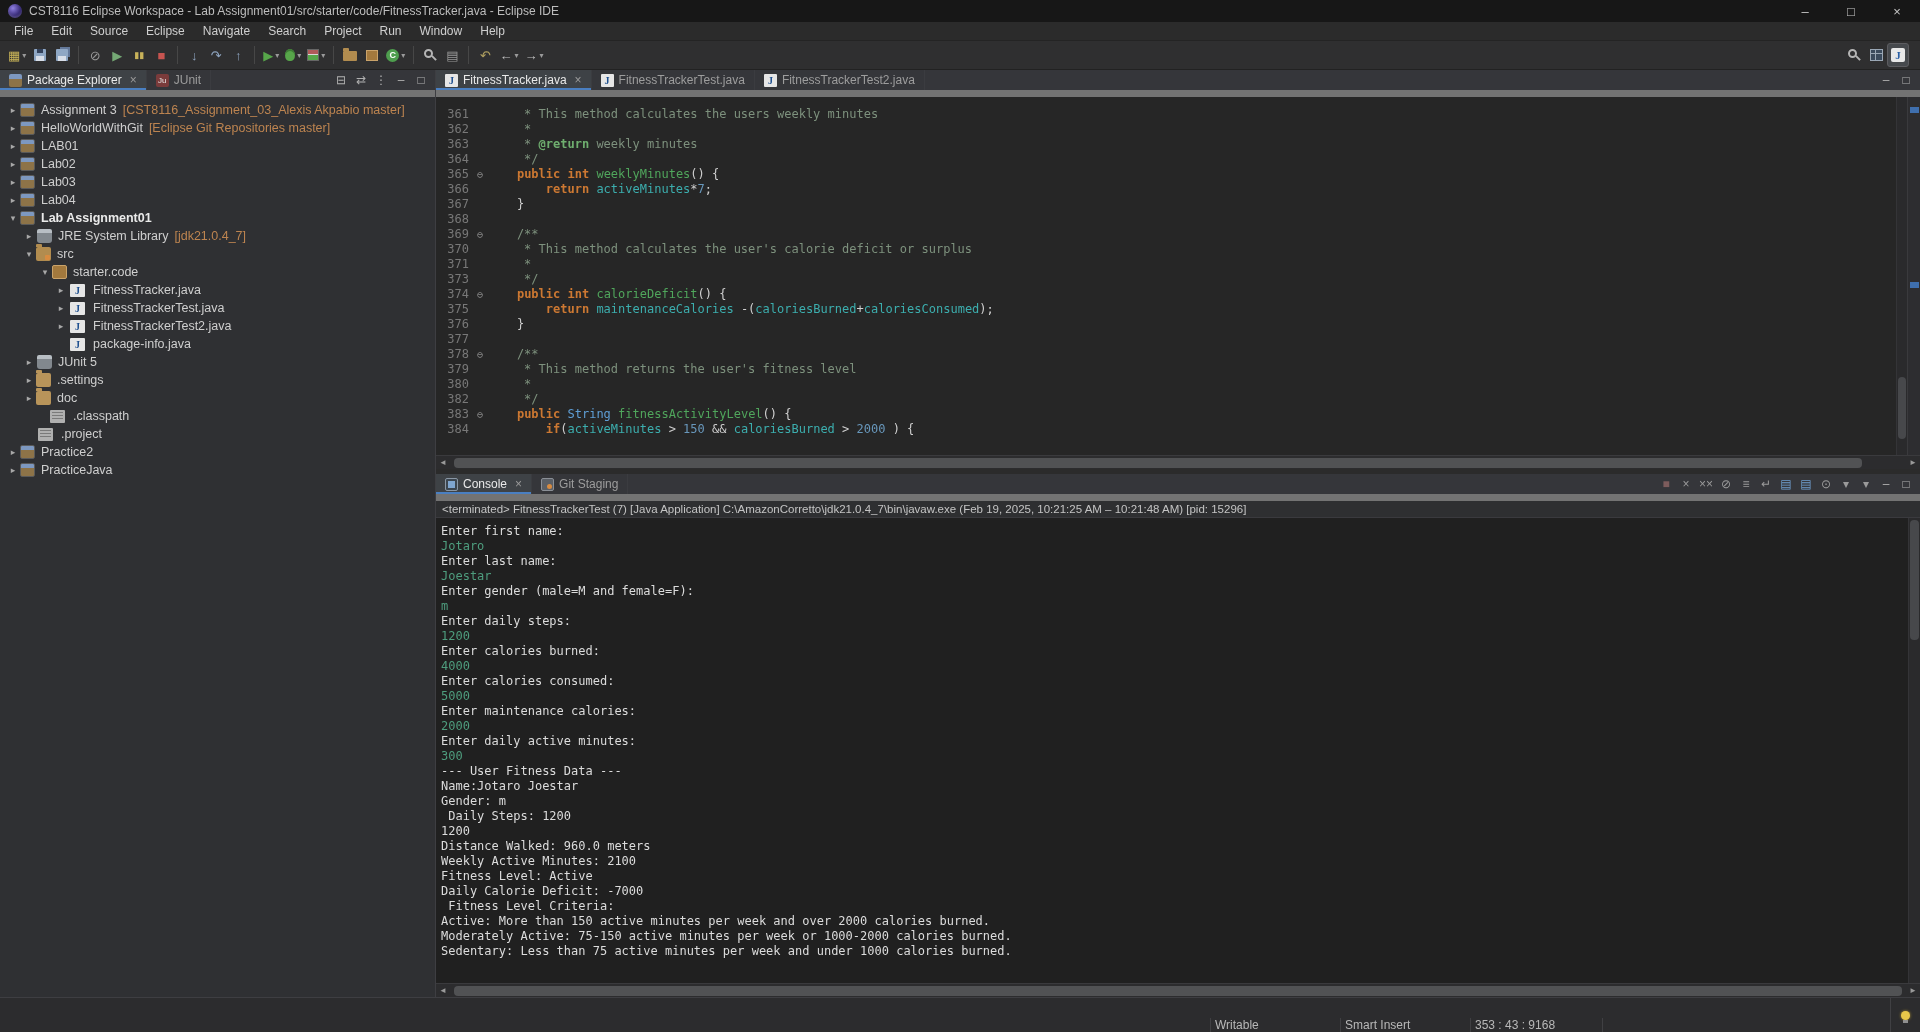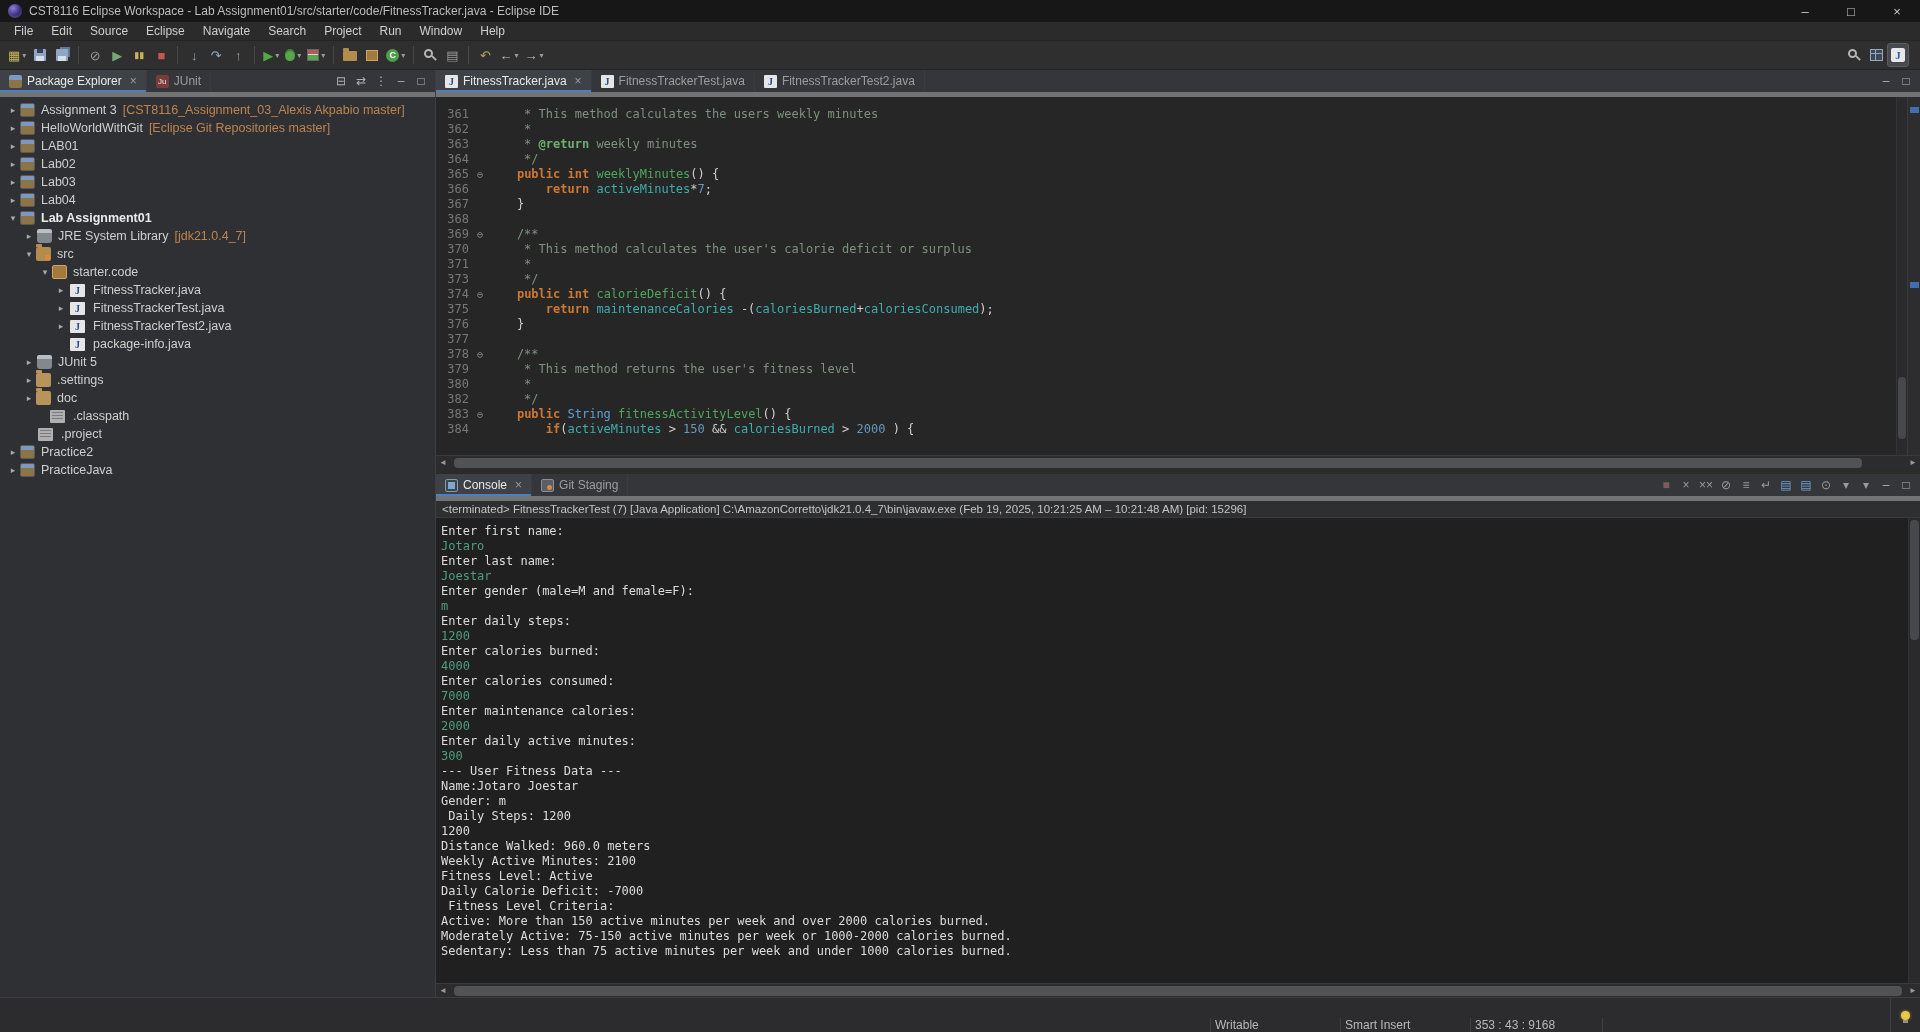--- a/index.html
+++ b/index.html
@@ -48,21 +48,21 @@
   .shape-grid::after{content:"";position:absolute;left:0;right:0;top:3px;height:1px;background:#9aa7b5;}
   .shape-jperspective{width:14px;height:14px;background:#e8e8e8;border-radius:2px;color:#2a5fa5;font-weight:bold;font-size:11px;line-height:14px;text-align:center;font-family:"Liberation Serif",serif;}
   .shape-jperspective::after{content:"J";}
   .shape-coverage{width:12px;height:12px;background:linear-gradient(180deg,#b05a5a 0 38%,#d8d8d8 38% 52%,#57a64a 52% 100%);border:1px solid #666;}
 
   
   .main{flex:1;display:flex;min-height:0;}
 
   
   .explorer{flex:0 0 436px;width:436px;background:#2f3033;border-right:1px solid #3e3e42;display:flex;flex-direction:column;min-height:0;}
-  .panel-tabbar{flex:0 0 27px;background:#35363a;display:flex;align-items:stretch;border-bottom:5px solid #737373;}
+  .panel-tabbar{flex:0 0 27px;background:#35363a;display:flex;align-items:stretch;border-bottom:7px solid #737373;}
   .tabs-wrap{display:flex;align-items:stretch;}
   .ptab{display:flex;align-items:center;padding:0 9px;gap:5px;color:#9d9d9d;border-right:1px solid #3b3c40;position:relative;white-space:nowrap;}
   .ptab.active{background:#3e4246;color:#e9e9e9;}
   .ptab.active::after{content:"";position:absolute;left:0;right:0;bottom:0;height:2px;background:#4a7fc1;}
   .closex{color:#9a9a9a;font-size:12px;margin-left:3px;}
   .panel-actions{margin-left:auto;display:flex;align-items:center;padding-right:4px;}
   .pa-btn{width:20px;height:20px;display:flex;align-items:center;justify-content:center;color:#b0b0b0;font-size:12px;}
   .pa-glyph{line-height:1;}
 
   .tree{flex:1;overflow:hidden;padding-top:4px;}
@@ -569,21 +569,21 @@
               <div class="con-line con-in">Jotaro</div>
               <div class="con-line con-out">Enter last name: </div>
               <div class="con-line con-in">Joestar</div>
               <div class="con-line con-out">Enter gender (male=M and female=F): </div>
               <div class="con-line con-in">m</div>
               <div class="con-line con-out">Enter daily steps: </div>
               <div class="con-line con-in">1200</div>
               <div class="con-line con-out">Enter calories burned: </div>
               <div class="con-line con-in">4000</div>
               <div class="con-line con-out">Enter calories consumed: </div>
-              <div class="con-line con-in">7000</div>
+              <div class="con-line con-in">5000</div>
               <div class="con-line con-out">Enter maintenance calories: </div>
               <div class="con-line con-in">2000</div>
               <div class="con-line con-out">Enter daily active minutes: </div>
               <div class="con-line con-in">300</div>
               <div class="con-line con-out">--- User Fitness Data ---</div>
               <div class="con-line con-out">Name:Jotaro Joestar</div>
               <div class="con-line con-out">Gender: m</div>
               <div class="con-line con-out"> Daily Steps: 1200</div>
               <div class="con-line con-out">1200</div>
               <div class="con-line con-out">Distance Walked: 960.0 meters</div>

